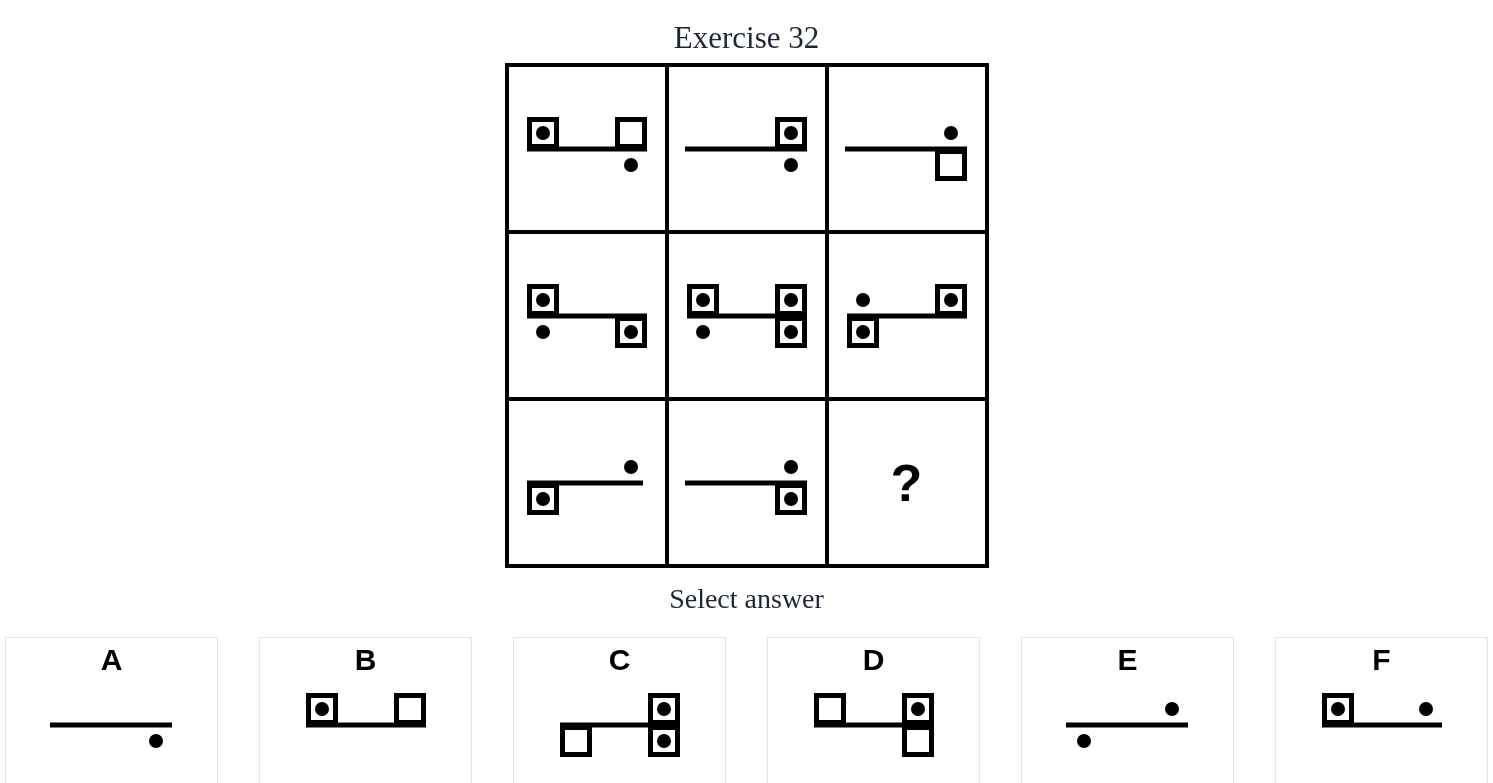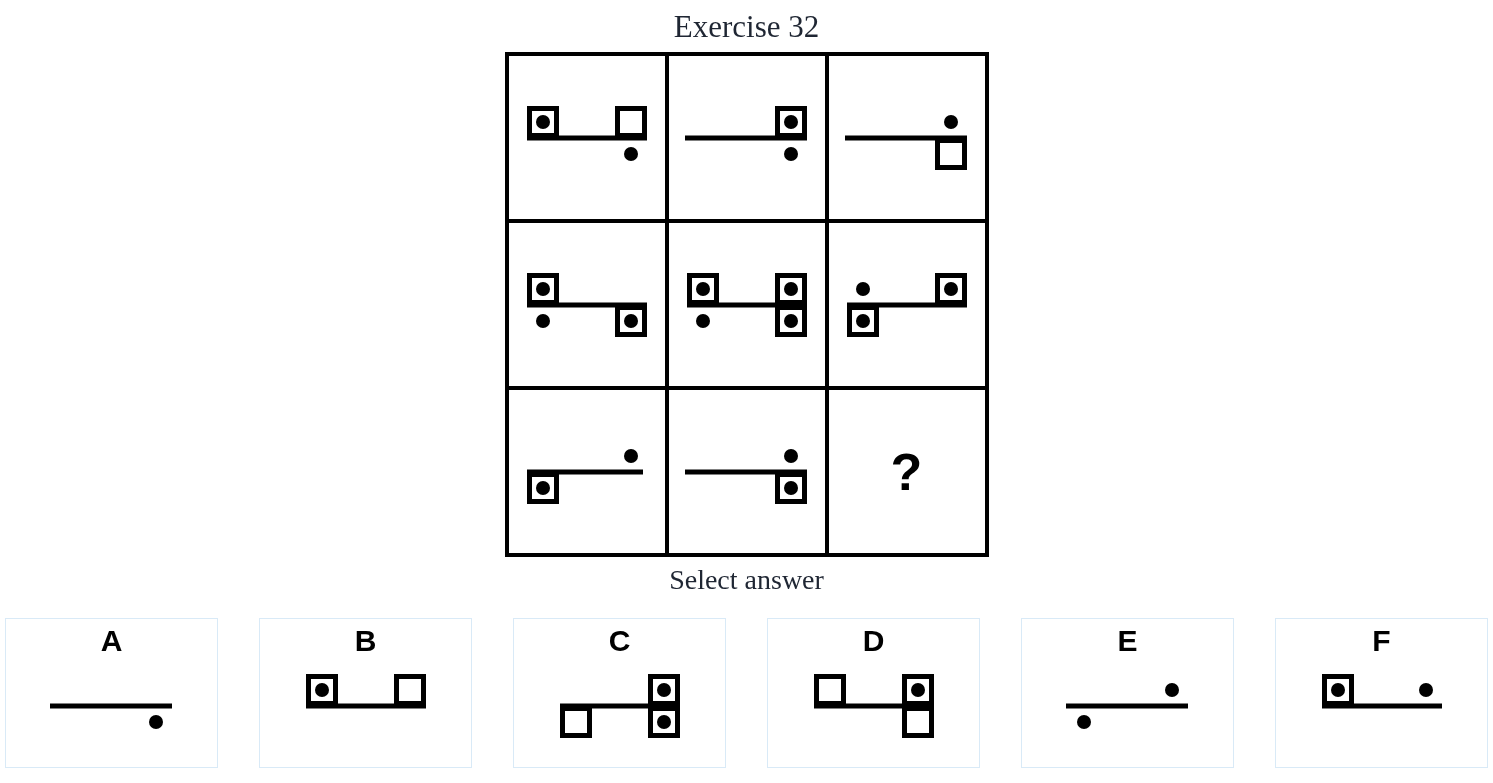--- a/index.html
+++ b/index.html
@@ -1,22 +1,22 @@
 <!DOCTYPE html>
 <html><head>
 <meta charset="utf-8">
 <style>
   html,body{margin:0;padding:0;background:#ffffff;}
   body{width:1493px;height:783px;font-family:"Liberation Serif",serif;overflow:hidden;}
-  .title{text-align:center;font-size:31px;color:#1f2633;padding-top:8px;line-height:1.2;}
+  .title{text-align:center;font-size:31px;color:#1f2633;padding-top:19px;line-height:1.2;}
   .grid{display:grid;grid-template-columns:repeat(3,156px);grid-auto-rows:163px;gap:4px;
         background:#000;padding:4px;width:476px;margin:7px auto 0;}
   .cell{background:#fff;display:flex;align-items:center;justify-content:center;}
   .qmark{font-family:"Liberation Sans",sans-serif;font-weight:bold;font-size:52px;color:#000;line-height:1;}
-  .select-label{text-align:center;font-size:28px;color:#1f2633;margin-top:6px;line-height:1.2;}
+  .select-label{text-align:center;font-size:28px;color:#1f2633;margin-top:14px;line-height:1.2;}
   .answers{display:flex;justify-content:space-between;padding:0 5px;margin-top:21px;}
   .card{width:211px;height:148px;border:1px solid #d9eaf7;background:#fff;
         display:flex;flex-direction:column;align-items:center;box-sizing:content-box;cursor:pointer;}
   .card-label{font-family:"Liberation Sans",sans-serif;font-weight:bold;font-size:30px;color:#000;
               margin-top:5px;line-height:1.15;}
   .card svg{margin-top:12px;}
 </style>
 </head>
 <body>
 

